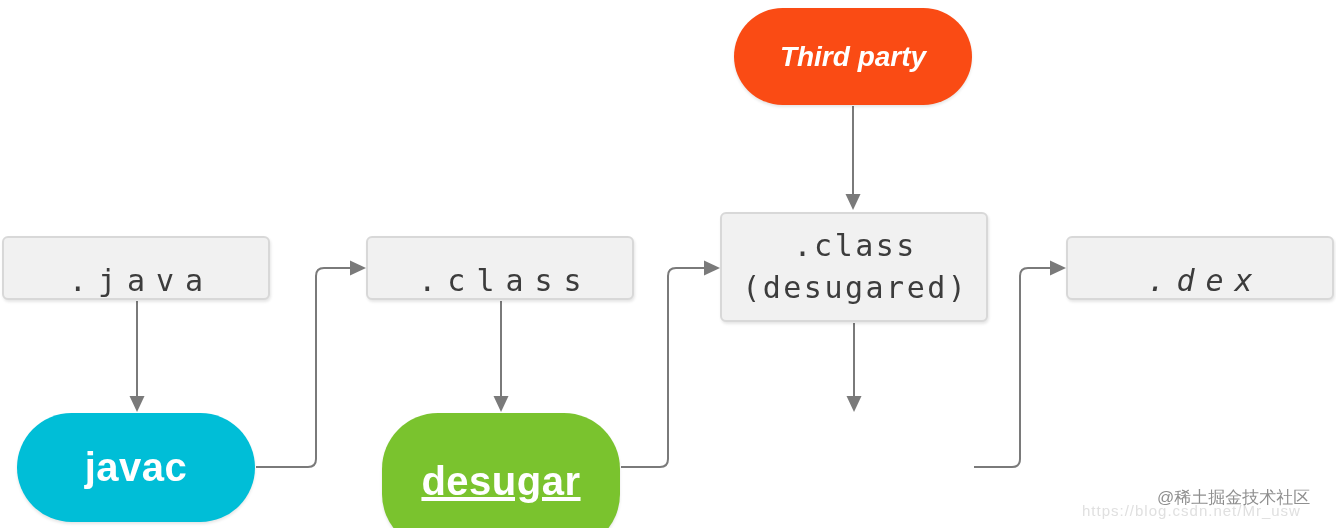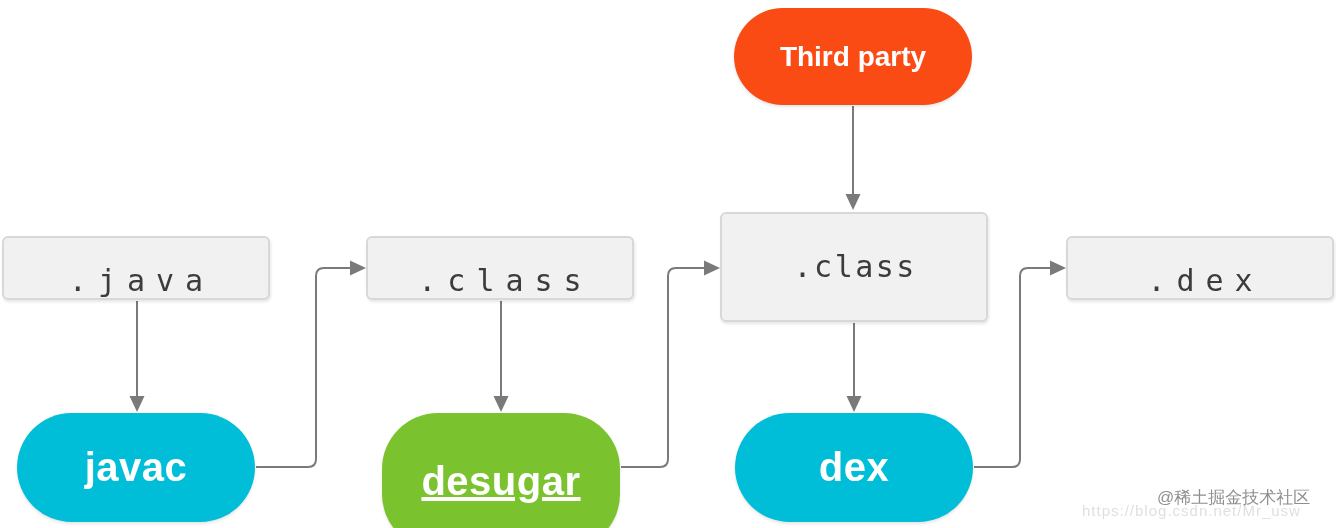--- a/index.html
+++ b/index.html
@@ -41,23 +41,23 @@
     color:#ffffff;
     font-weight:700;
     box-shadow:0 2px 3px rgba(0,0,0,0.10);
   }
   .pill.tool{font-size:40px;letter-spacing:0.5px;}
   .pill.source{font-size:28px;line-height:34px;}
 
   .box-java {left:2px;   top:236px; width:268px; height:64px;}
   .box-class{left:366px; top:236px; width:268px; height:64px;}
   .box-desu {left:720px; top:212px; width:268px; height:110px;}
-  .box-dex  {left:1066px;top:236px; width:268px; height:64px;}
+  .box-dex  {left:1066px;top:236px; width:268px; height:64px;font-style:italic;}
 
-  .pill-plugins{left:734px;top:8px;  width:238px;height:97px;border-radius:49px;}
+  .pill-plugins{left:734px;top:8px;  width:238px;height:97px;border-radius:49px;font-style:italic;}
   .pill-javac  {left:17px; top:413px;width:238px;height:109px;}
   .pill-desugar{left:382px;top:413px;width:238px;height:137px;text-decoration:underline;}
   .pill-dex    {left:735px;top:413px;width:238px;height:109px;}
 
   .watermark-main{
     position:absolute;left:1157px;top:486px;
     font-size:17px;color:#8f8f8f;white-space:nowrap;
   }
   .watermark-faint{
     position:absolute;left:1082px;top:502px;
@@ -107,34 +107,32 @@
   <div class="file-box box-java">
     <span class="mono-wide">.java</span>
   </div>
 
   <div class="file-box box-class">
     <span class="mono-wide">.class</span>
   </div>
 
   <div class="file-box box-desu">
     <span class="mono-tight">.class</span>
+    <span class="mono-tight">(desugared)</span>
   </div>
 
   <div class="file-box box-dex">
     <span class="mono-wide">.dex</span>
   </div>
 
   <div class="pill tool pill-javac" style="background-color: rgb(0, 190, 215);">
     <span>javac</span>
   </div>
 
   <div class="pill tool pill-desugar" style="background-color: rgb(122, 195, 46);">
     <span>desugar</span>
   </div>
 
-  <div class="pill tool pill-dex" style="background-color: rgb(0, 190, 215);">
-    <span>dex</span>
-  </div>
 
   <div class="watermark-faint">https://blog.csdn.net/Mr_usw</div>
   <div class="watermark-main">@稀土掘金技术社区</div>
 
 </div>
 
 </body></html>

